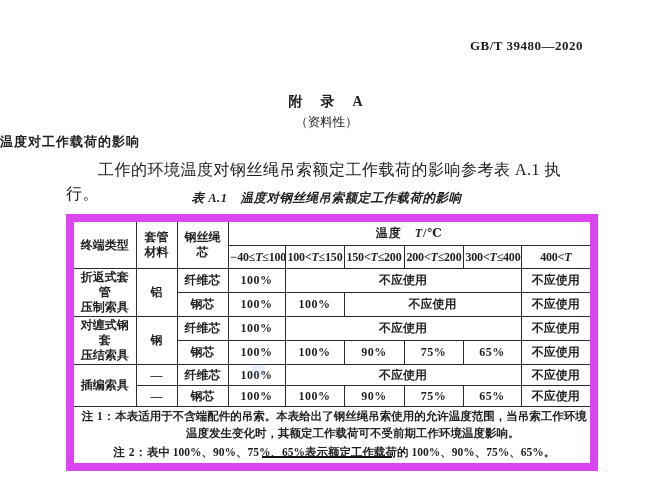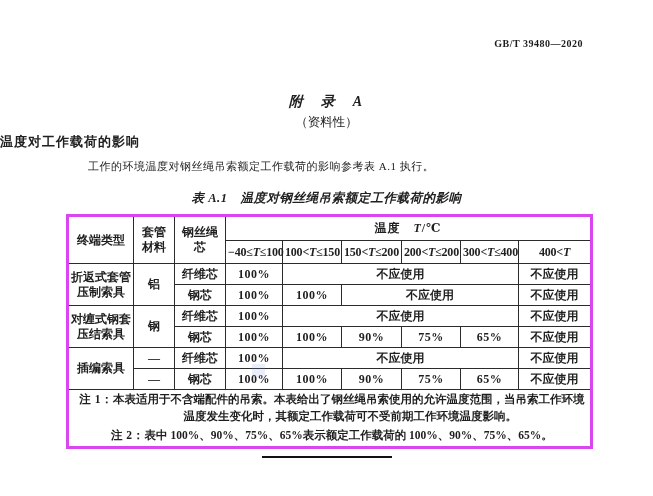--- a/index.html
+++ b/index.html
@@ -6,54 +6,54 @@
   .page{
     position:relative;
     width:653px;height:496px;
     background:#ffffff;
     font-family:"Liberation Serif","DejaVu Serif",serif;
     color:#212121;
     overflow:hidden;
   }
   .doc-number{
     position:absolute;top:38px;right:70px;
-    font-size:10px;font-weight:bold;letter-spacing:.5px;color:#1c1c1c;
+    font-size:13px;font-weight:bold;letter-spacing:.5px;color:#1c1c1c;
   }
   .appendix-label{
     position:absolute;top:93px;left:0;width:100%;
-    text-align:center;font-size:14px;font-weight:bold;letter-spacing:2px;font-style:italic;
+    text-align:center;font-size:14px;font-weight:bold;letter-spacing:2px;
   }
   .appendix-note{
     position:absolute;top:114px;left:0;width:100%;
     text-align:center;font-size:12.5px;font-weight:normal;
   }
   .appendix-title{
     position:absolute;top:133px;left:0;width:100%;
     text-align:left;font-size:13px;font-weight:bold;letter-spacing:1px;
   }
   .intro{
     position:absolute;top:158px;left:66px;width:524px;
-    font-size:11px;letter-spacing:.5px;text-indent:2em;line-height:1.5;
+    font-size:16px;letter-spacing:.5px;text-indent:2em;line-height:1.5;
   }
   .caption{
     position:absolute;top:190px;left:0;width:100%;
     text-align:center;font-size:12.5px;font-weight:bold;letter-spacing:.5px;font-style:italic;
   }
   table.a1{
     position:absolute;top:214px;left:66px;
     width:524px;border-collapse:collapse;table-layout:fixed;
     font-size:12px;
   }
   table.a1 th,table.a1 td{
     border:1px solid #2b2b2b;
     text-align:center;vertical-align:middle;
     padding:1px 2px;line-height:1.25;
     font-weight:bold;color:#1f1f1f;
   }
-  table.a1{border:3px solid #d946ef;}
+  table.a1{border:8px solid #d946ef;}
   table.a1 thead tr.h1 th{height:21px;}
   table.a1 thead tr.h2 th{height:20px;}
   table.a1 tbody tr{height:21px;}
   .range{font-size:12px;font-weight:normal;color:#32544e;white-space:nowrap;letter-spacing:-.2px;}
   .range .t, .tgroup .t{font-style:italic;}
   .tgroup{font-weight:bold;font-size:12px;color:#1f1f1f;letter-spacing:1px;}
   .pct{font-weight:normal;color:#32544e;font-size:12px;letter-spacing:.5px;}
   .dash{font-weight:normal;}
   td.notes-cell{
     text-align:left;font-weight:normal;

